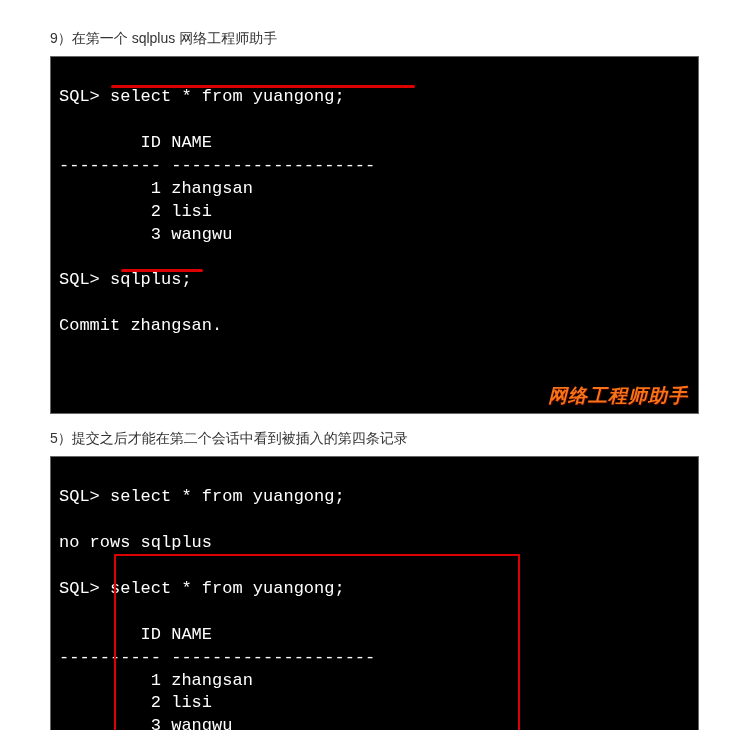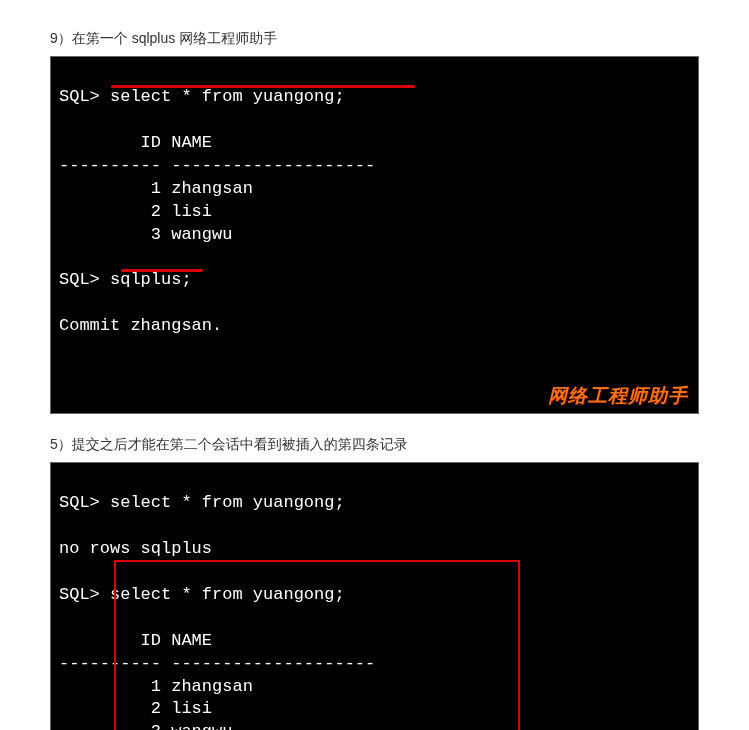--- a/index.html
+++ b/index.html
@@ -88,21 +88,21 @@
 <span>         3 wangwu</span>
 <span></span>
 <span>SQL&gt; </span><span>sqlplus;</span>
 <span></span>
 <span>Commit zhangsan.</span>
 <div class="red-underline-1"></div>
 <div class="red-underline-2"></div>
 <div class="watermark">网络工程师助手</div>
 </div>
 
-<div class="caption" style="margin-top:22px;">5）提交之后才能在第二个会话中看到被插入的第四条记录</div>
+<div class="caption" style="margin-top:16px;">5）提交之后才能在第二个会话中看到被插入的第四条记录</div>
 
 <div class="terminal term2">
 <span>SQL&gt; </span><span>select * from yuangong;</span>
 <span></span>
 <span>no rows sqlplus</span>
 <span></span>
 <span>SQL&gt; </span><span>select * from yuangong;</span>
 <span></span>
 <span>        ID NAME</span>
 <span>---------- --------------------</span>

